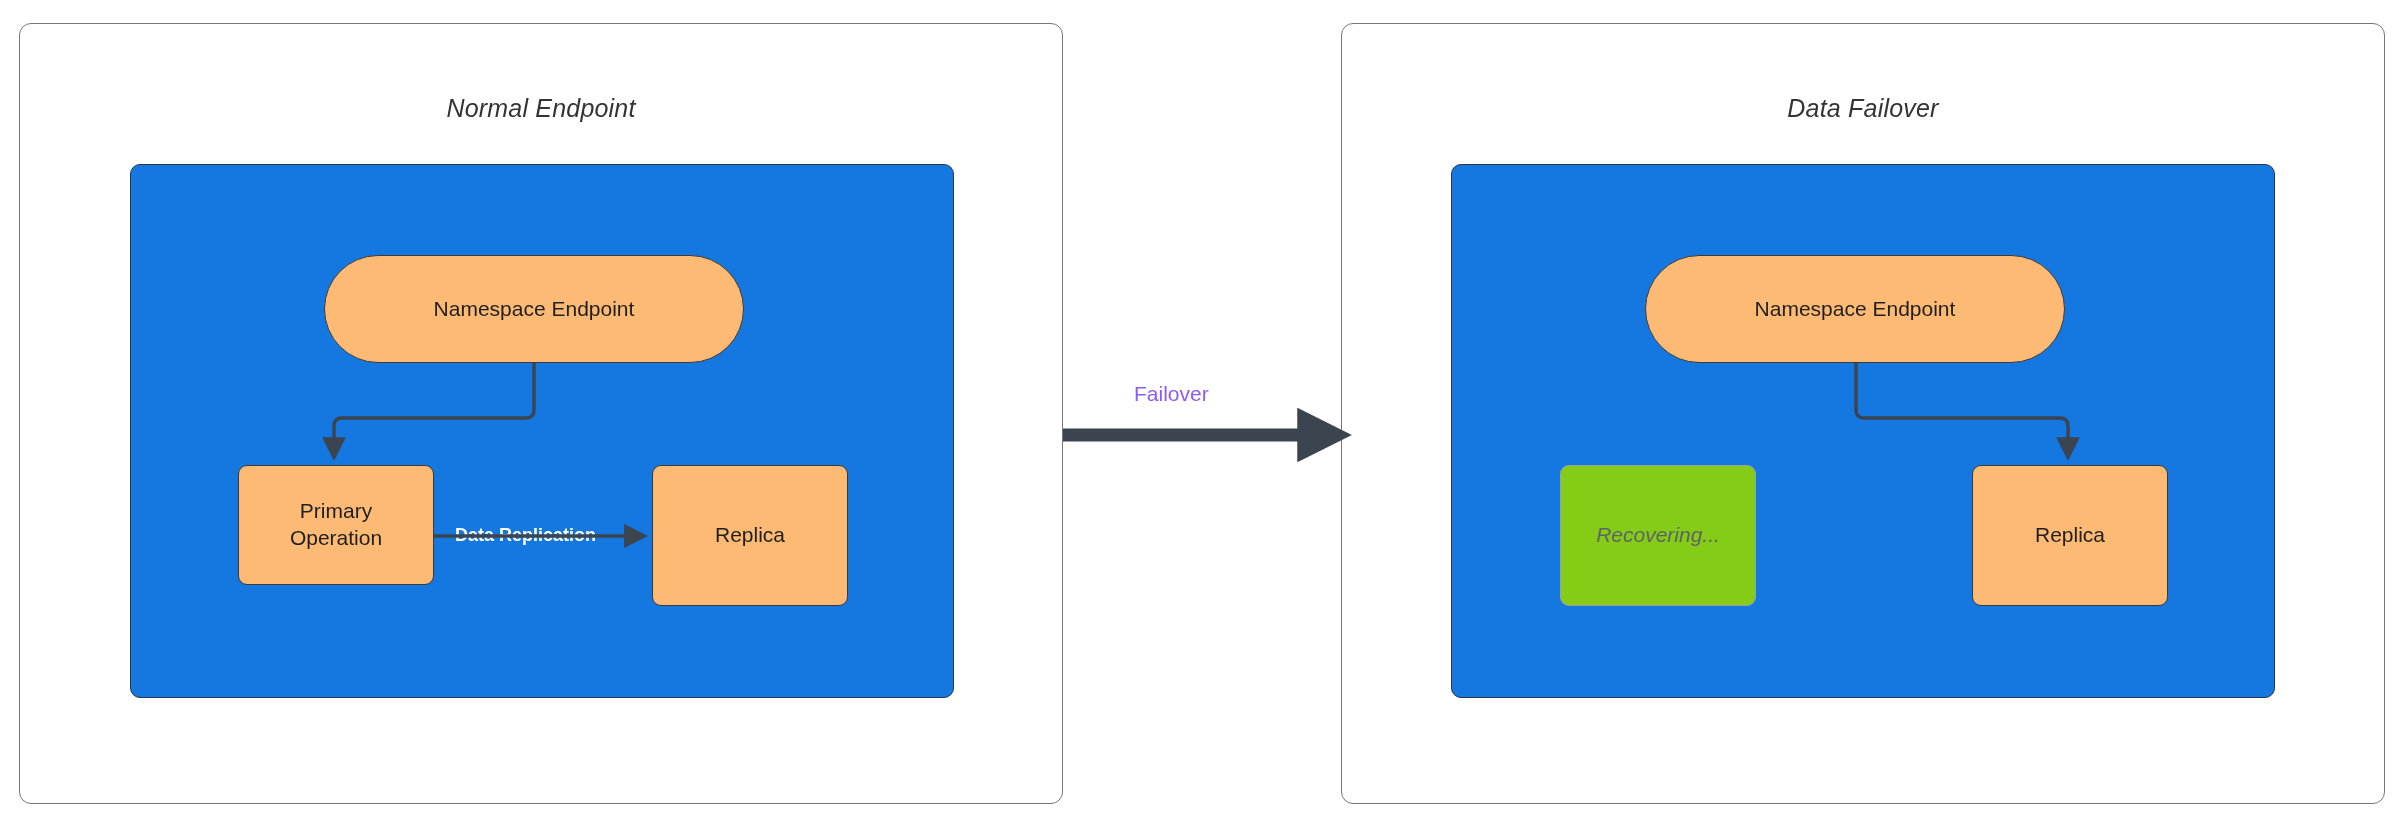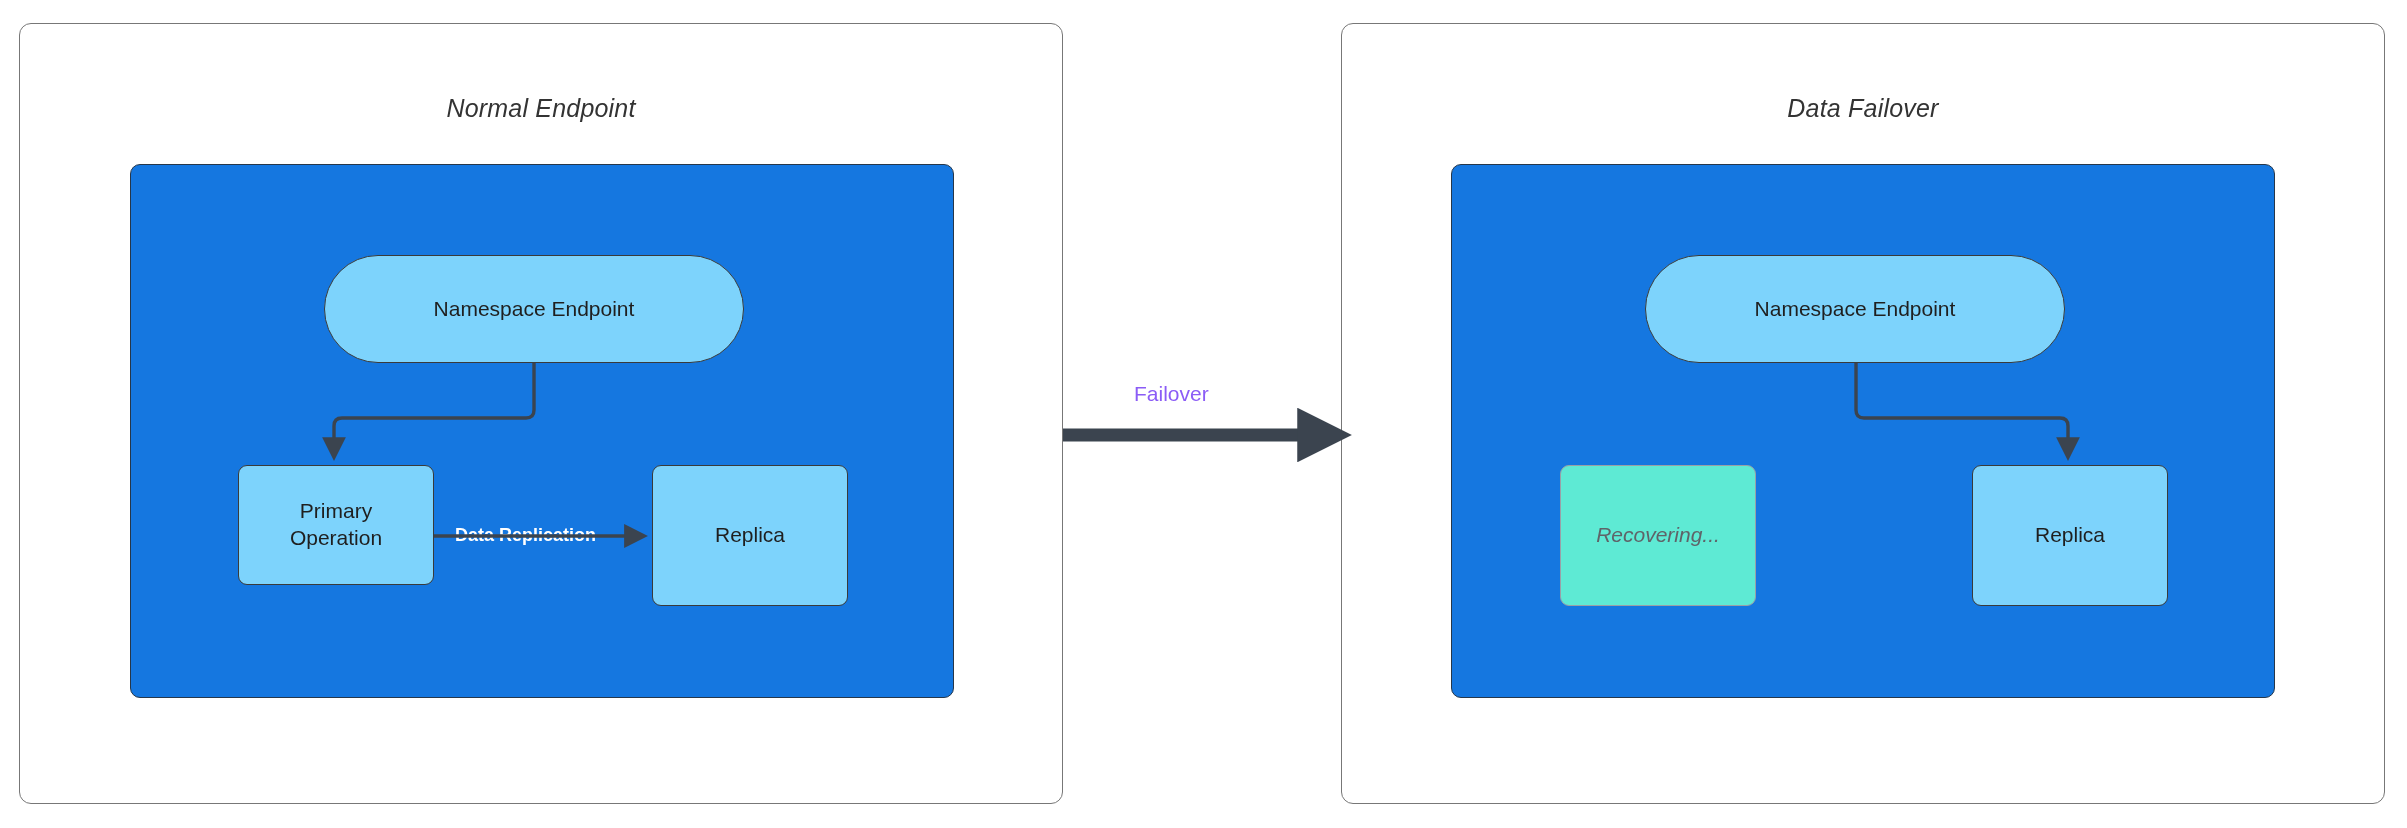--- a/index.html
+++ b/index.html
@@ -58,34 +58,34 @@
   #blue-right { left: 1451px; top: 164px; width: 824px; height: 534px; }
 
   
   .node {
     position: absolute;
     box-sizing: border-box;
     display: flex;
     align-items: center;
     justify-content: center;
     text-align: center;
-    background: #7dd3fc;
+    background: #fdba74;
     border: 1.7px solid #3a3a3a;
     color: #1f1f1f;
     font-size: 21px;
     line-height: 1.28;
   }
   .node.stadium {
     border-radius: 60px;
   }
   .node.rect {
     border-radius: 9px;
   }
   .node.muted {
-    background: #5eead4;
+    background: #84cc16;
     border: 1.7px solid #9aa0a6;
     color: #5f6368;
     font-style: italic;
   }
 
   
   #ep-left    { left: 324px; top: 255px; width: 420px; height: 108px; }
   #primary    { left: 238px; top: 465px; width: 196px; height: 120px; }
   #replica-l  { left: 652px; top: 465px; width: 196px; height: 141px; }
 

